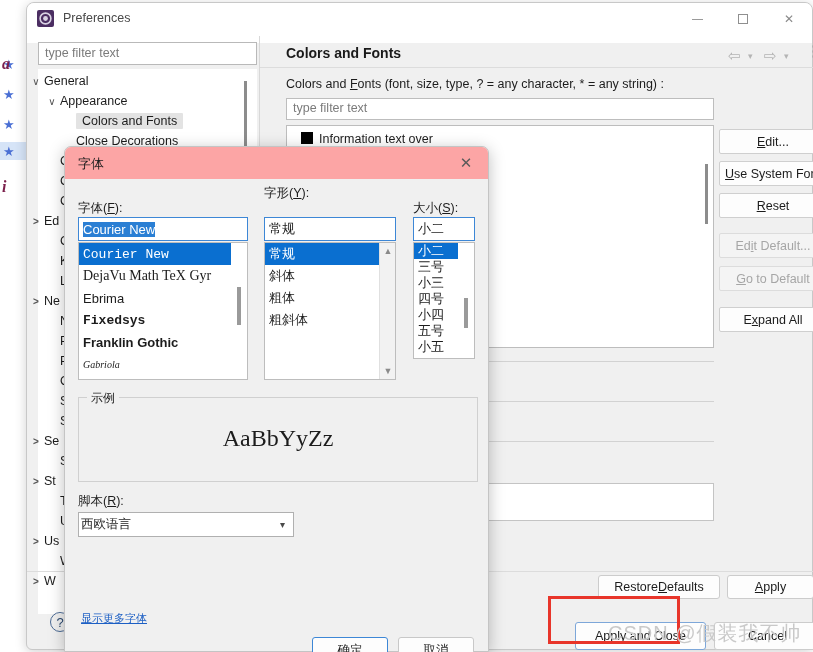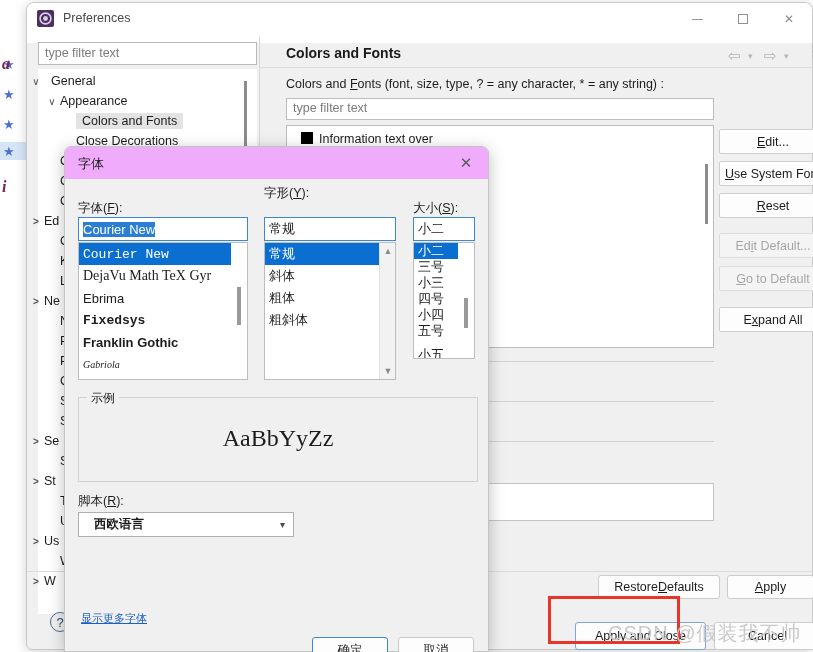--- a/index.html
+++ b/index.html
@@ -102,39 +102,39 @@
   .restore-ico { position:absolute; left:52px; bottom:17px; width:18px; height:18px; }
 
   .red-box { position:absolute; left:548px; top:596px; width:132px; height:48px; border:3px solid #e8352a; }
 
   
   .fontdlg {
     position:absolute; left:64px; top:146px; width:425px; height:506px;
     background:#f0f0f0; border:1px solid #c4c4c4; border-radius:7px 7px 0 0;
     box-shadow:0 3px 16px rgba(0,0,0,0.25);
   }
-  .fd-title { position:absolute; left:0; top:0; right:0; height:32px; background:#f0abfc; border-radius:6px 6px 0 0; }
+  .fd-title { position:absolute; left:0; top:0; right:0; height:32px; background:#fca5a5; border-radius:6px 6px 0 0; }
   .fd-title span { position:absolute; left:13px; top:8px; font-size:13px; color:#1c1c1c; }
   .fd-close { position:absolute; right:0; top:0; width:44px; height:32px; display:flex; align-items:center; justify-content:center; color:#5a5a5a; font-size:15px; }
 
   .fd-label { position:absolute; font-size:12.5px; color:#1c1c1c; }
   .fd-label u { text-decoration:underline; }
   .fd-input { position:absolute; background:#ffffff; border:1px solid #3d87d6; font-size:13px; color:#1c1c1c; padding:2px 4px; height:24px; display:flex; align-items:center; }
   .fd-input .selected { background:#2a7fd4; color:#ffffff; }
   .fd-list { position:absolute; background:#ffffff; border:1px solid #bdbdbd; overflow:hidden; }
   .fd-item { height:22px; display:flex; align-items:center; padding-left:4px; font-size:13px; color:#1c1c1c; white-space:nowrap; }
   .fd-item.sel { background:#0a6fd0; color:#ffffff; }
   .fd-sb { position:absolute; top:0; width:16px; bottom:0; background:#f2f2f2; border-left:1px solid #e0e0e0; }
   .fd-sb .thumb { position:absolute; left:6px; width:4px; background:#9a9a9a; }
   .fd-sb .arr { position:absolute; left:0; width:16px; height:16px; display:flex; align-items:center; justify-content:center; color:#8a8a8a; font-size:9px; }
 
   .fd-group { position:absolute; border:1px solid #d0d0d0; }
   .fd-group-lbl { position:absolute; background:#f0f0f0; padding:0 4px; font-size:12px; color:#1c1c1c; }
   .fd-sample { position:absolute; font-family:"Liberation Serif","DejaVu Serif",serif; font-size:24px; color:#1c1c1c; width:100%; text-align:center; }
-  .fd-select { position:absolute; background:#ffffff; border:1px solid #b0b0b0; height:25px; display:flex; align-items:center; padding-left:15px; font-size:12.5px; color:#1c1c1c;font-weight:bold; }
+  .fd-select { position:absolute; background:#ffffff; border:1px solid #b0b0b0; height:25px; display:flex; align-items:center; padding-left:2px; font-size:12.5px; color:#1c1c1c; }
   .fd-select .chev { position:absolute; right:8px; color:#4a4a4a; font-size:10px; }
   .fd-link { position:absolute; font-size:11px; color:#1c5fc4; text-decoration:underline; }
   .fd-btn { position:absolute; background:#fdfdfd; border:1px solid #c8c8c8; border-radius:3px; font-size:12.5px; color:#1c1c1c; display:flex; align-items:center; justify-content:center; height:26px; }
   .fd-btn.primary { border-color:#3d87d6; }
 
   .watermark { position:absolute; left:608px; top:620px; font-size:20px; color:#c9c9c9; white-space:nowrap; letter-spacing:1px; }
 </style>
 </head>
 <body>
 
@@ -164,21 +164,21 @@
         </div>
       <div class="win-btn win-max">
           <i class="mini-sq"></i>
         </div>
       <div class="win-btn win-close">✕</div>
     </div>
 
     <div class="filter-box">type filter text</div>
 
     <div class="tree">
-        <div class="tree-row" style="top: 2px; left: -10px; gap: 7px;">
+        <div class="tree-row" style="top: 2px; left: -10px;">
           <span class="arrow open"></span>
           <span>General</span>
         </div>
         <div class="tree-row" style="top: 22px; left: 6px;">
           <span class="arrow open"></span>
           <span>Appearance</span>
         </div>
         <div class="tree-row" style="top: 42px; left: 22px;">
           <span class="arrow"></span>
           <span class="tree-sel">Colors and Fonts</span>
@@ -400,21 +400,21 @@
     <div class="fd-input" style="left:348px; top:70px; width:62px;">
       <span>小二</span>
     </div>
     <div class="fd-list" id="size-list" style="left:348px; top:95px; width:62px; height:117px;">
         <div class="fd-item sel" style="height: 16px; width: 44px;">小二</div>
         <div class="fd-item" style="height: 16px; width: 44px;">三号</div>
         <div class="fd-item" style="height: 16px; width: 44px;">小三</div>
         <div class="fd-item" style="height: 16px; width: 44px;">四号</div>
         <div class="fd-item" style="height: 16px; width: 44px;">小四</div>
         <div class="fd-item" style="height: 16px; width: 44px;">五号</div>
-        <div class="fd-item" style="height: 16px; width: 44px; margin-top: 8px;">小五</div>
+        <div class="fd-item" style="height: 16px; width: 44px;">小五</div>
       </div>
     <div class="fd-sb" style="left:393px; top:96px; height:115px; width:16px; background:#ffffff; border-left:none;">
       <div class="thumb" style="top:55px; height:30px;"></div>
     </div>
 
     <div class="fd-group" style="left:13px; top:250px; width:400px; height:85px;"></div>
     <div class="fd-group-lbl" style="left:22px; top:243px;">示例</div>
     <div class="fd-sample" style="left:13px; top:278px; width:400px;">AaBbYyZz</div>
 
     <div class="fd-label" style="left:13px; top:346px;">脚本(<u>R</u>):</div>

